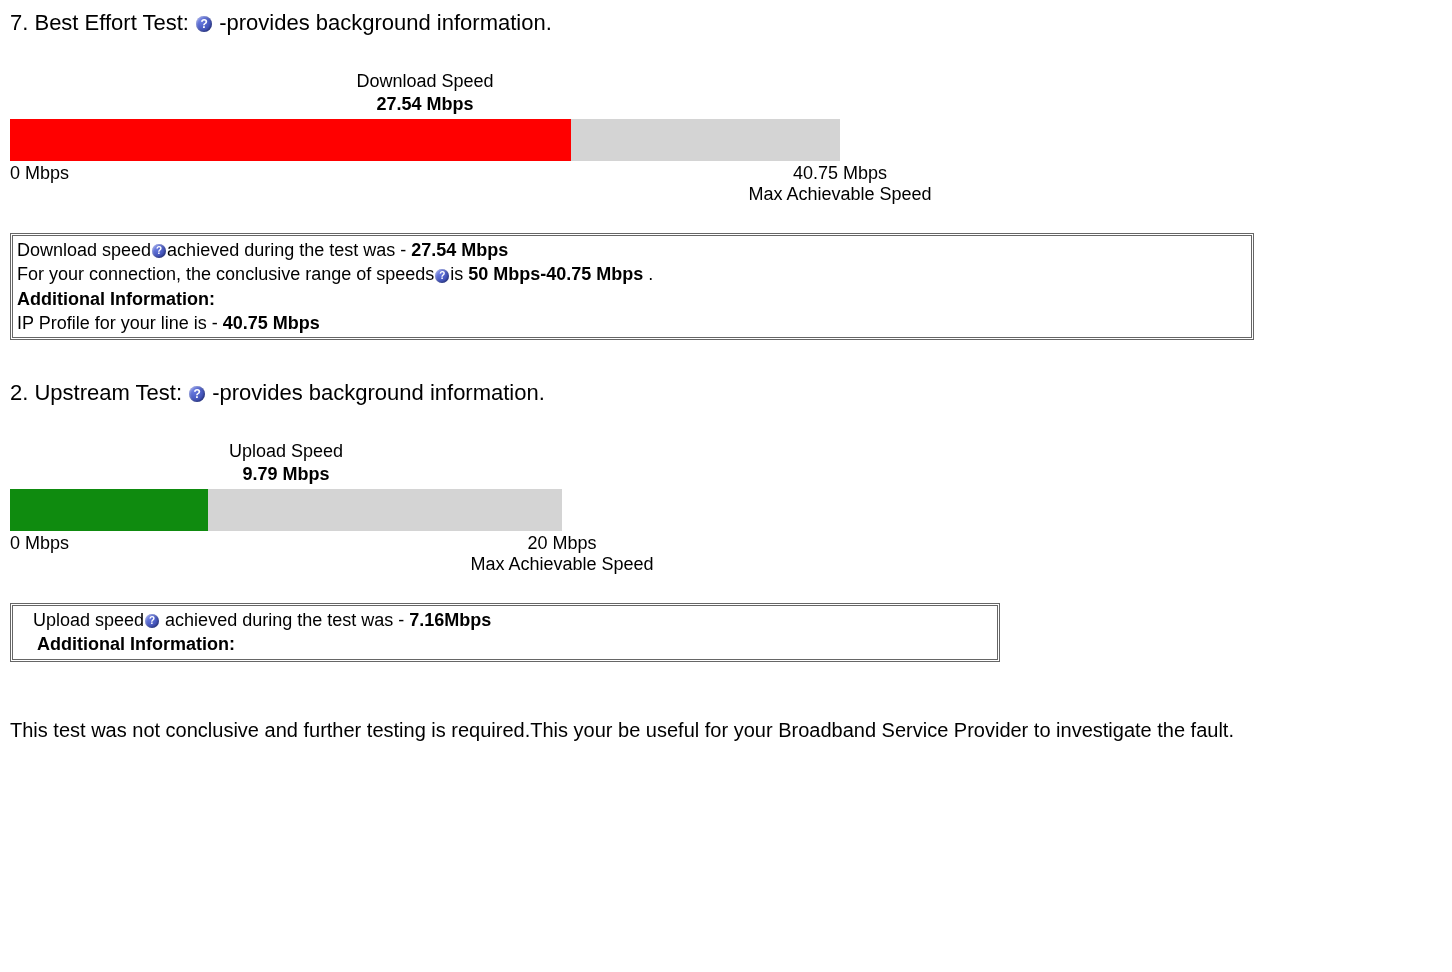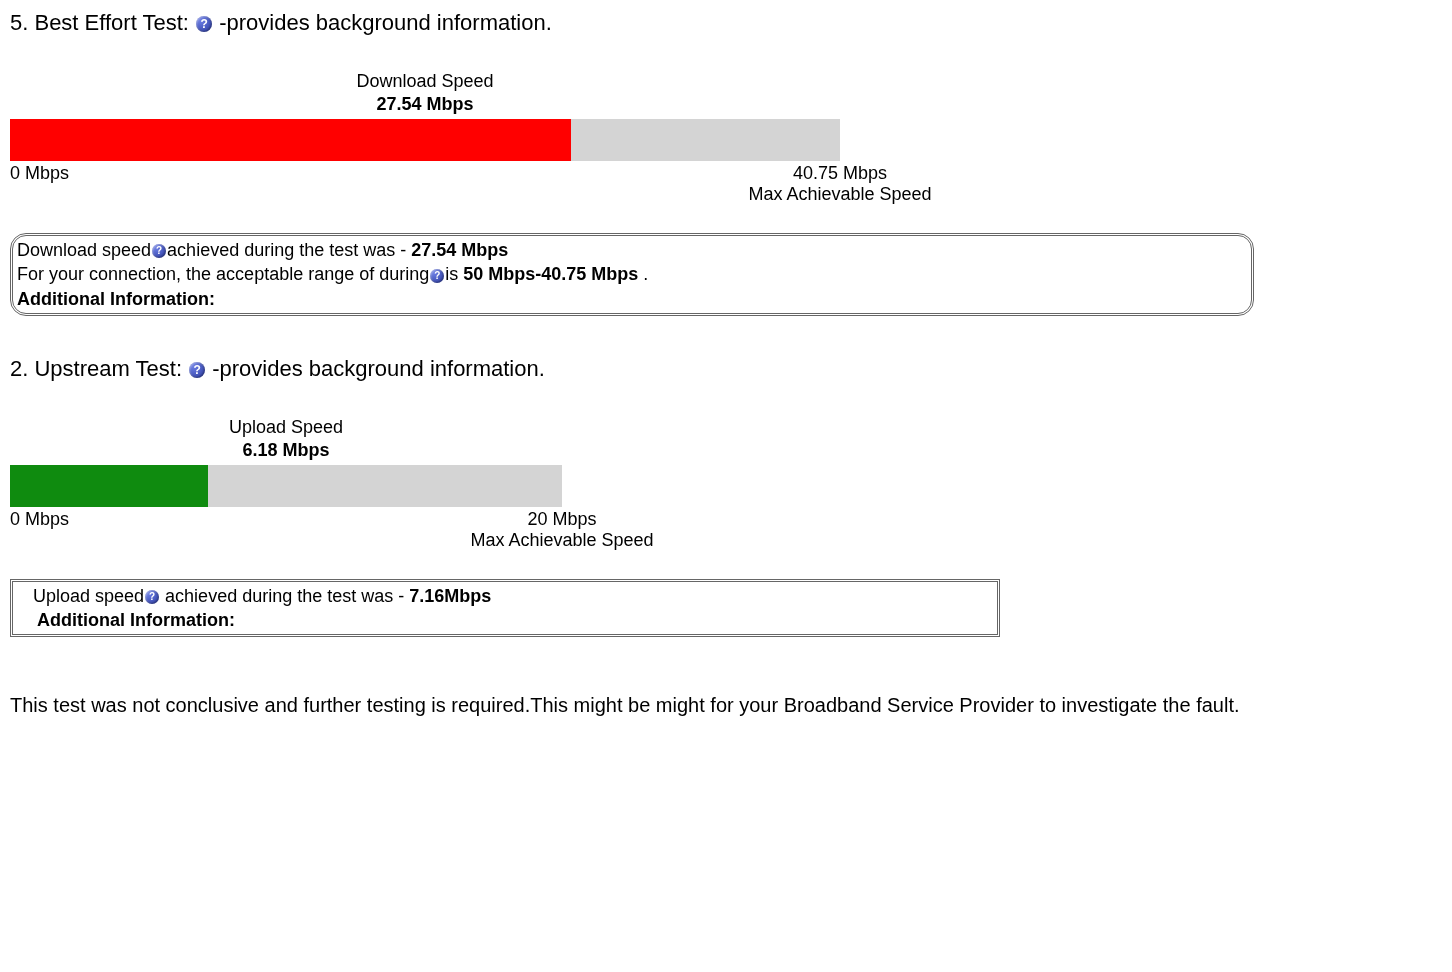--- a/index.html
+++ b/index.html
@@ -84,28 +84,28 @@
     .footer-note {
       font-size: 20px;
       margin-top: 55px;
       line-height: 1.35;
     }
     .gauge-wrap-1 { width: 830px; }
     .gauge-header-1 { width: 830px; }
     .gauge-wrap-2 { width: 552px; }
     .gauge-header-2 { width: 552px; }
 
-    .info-box-1 { width: 1230px; border-radius: 16px; }
+    .info-box-1 { width: 1230px; }
     .info-box-2 { width: 960px; padding-left: 20px; }
   </style>
 </head>
 <body>
 
 <div class="section-title">
-  <span>5. Best Effort Test: </span><span class="help-icon">?</span><span> -provides background information.</span>
+  <span>7. Best Effort Test: </span><span class="help-icon">?</span><span> -provides background information.</span>
 </div>
 
 <div class="speed-block">
   <div class="gauge-header-1">
     <div class="speed-header">Download Speed</div>
     <div class="speed-value-top">27.54 Mbps</div>
   </div>
   <div class="bar-track gauge-wrap-1">
     <div class="bar-fill red" id="bar1" style="width: 67.5828%;"></div>
   </div>
@@ -116,46 +116,49 @@
       <div>Max Achievable Speed</div>
     </div>
   </div>
 </div>
 
 <div class="info-box info-box-1">
   <div>
     <span>Download speed</span><span class="help-icon help-icon-small">?</span><span>achieved during the test was - </span><span class="bold">27.54 Mbps</span>
   </div>
   <div>
-    <span>For your connection, the acceptable range of during</span><span class="help-icon help-icon-small">?</span><span>is </span><span class="bold">50 Mbps-40.75 Mbps</span><span> .</span>
+    <span>For your connection, the conclusive range of speeds</span><span class="help-icon help-icon-small">?</span><span>is </span><span class="bold">50 Mbps-40.75 Mbps</span><span> .</span>
   </div>
   <div class="bold">Additional Information:</div>
+  <div>
+    <span>IP Profile for your line is - </span><span class="bold">40.75 Mbps</span>
+  </div>
 </div>
 
 <div class="section-title">
   <span>2. Upstream Test: </span><span class="help-icon">?</span><span> -provides background information.</span>
 </div>
 
 <div class="speed-block">
   <div class="gauge-header-2">
     <div class="speed-header">Upload Speed</div>
-    <div class="speed-value-top">6.18 Mbps</div>
+    <div class="speed-value-top">9.79 Mbps</div>
   </div>
   <div class="bar-track gauge-wrap-2">
     <div class="bar-fill green" id="bar2" style="width: 35.8%;"></div>
   </div>
   <div class="bar-labels gauge-wrap-2">
     <div>0 Mbps</div>
     <div class="bar-label-right" style="transform: translateX(50%);">
       <div>20 Mbps</div>
       <div>Max Achievable Speed</div>
     </div>
   </div>
 </div>
 
 <div class="info-box info-box-2">
   <div>
     <span>Upload speed</span><span class="help-icon help-icon-small">?</span><span> achieved during the test was - </span><span class="bold">7.16Mbps</span>
   </div>
   <div style="padding-left:4px" class="bold">Additional Information:</div>
 </div>
 
-<div class="footer-note">This test was not conclusive and further testing is required.This might be might for your Broadband Service Provider to investigate the fault.</div>
+<div class="footer-note">This test was not conclusive and further testing is required.This your be useful for your Broadband Service Provider to investigate the fault.</div>
 
 </body></html>

